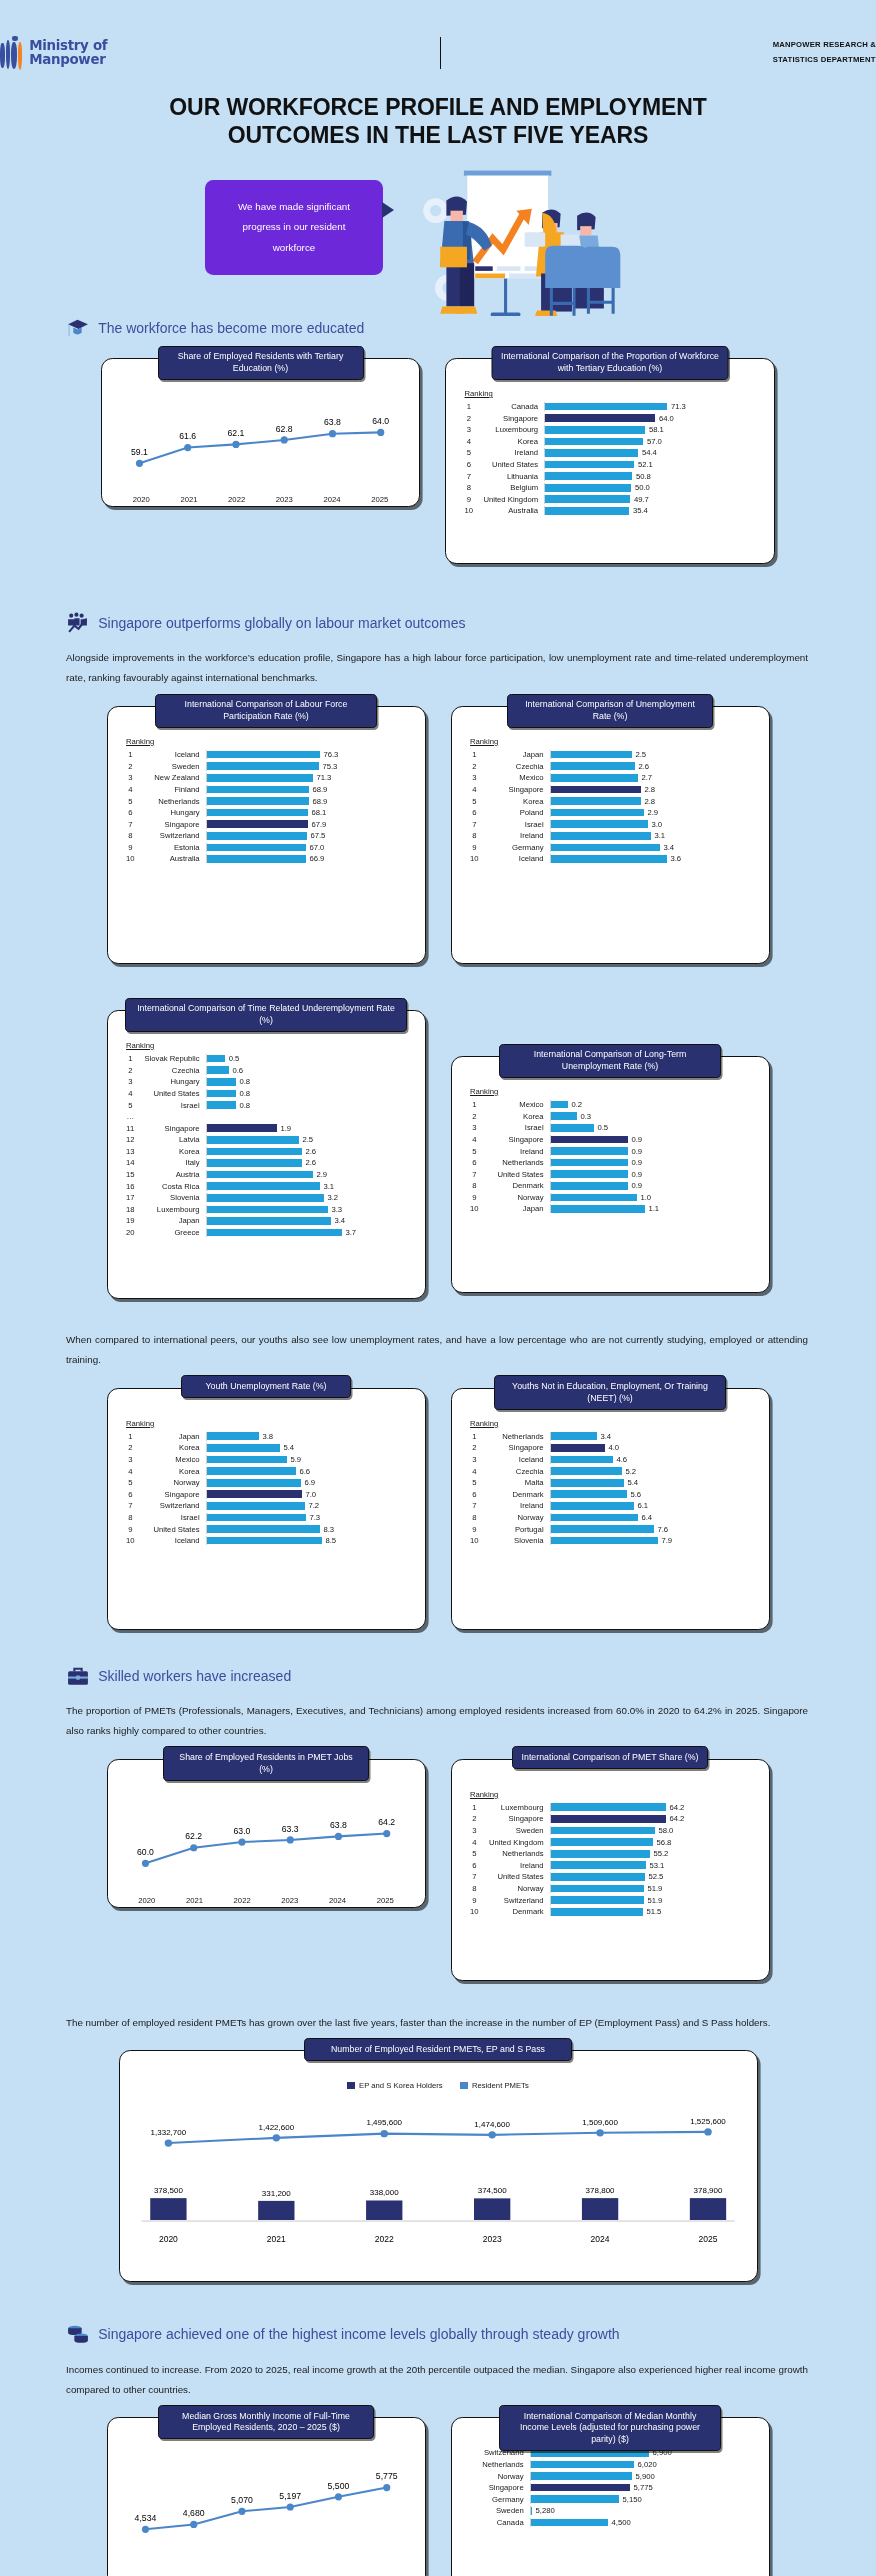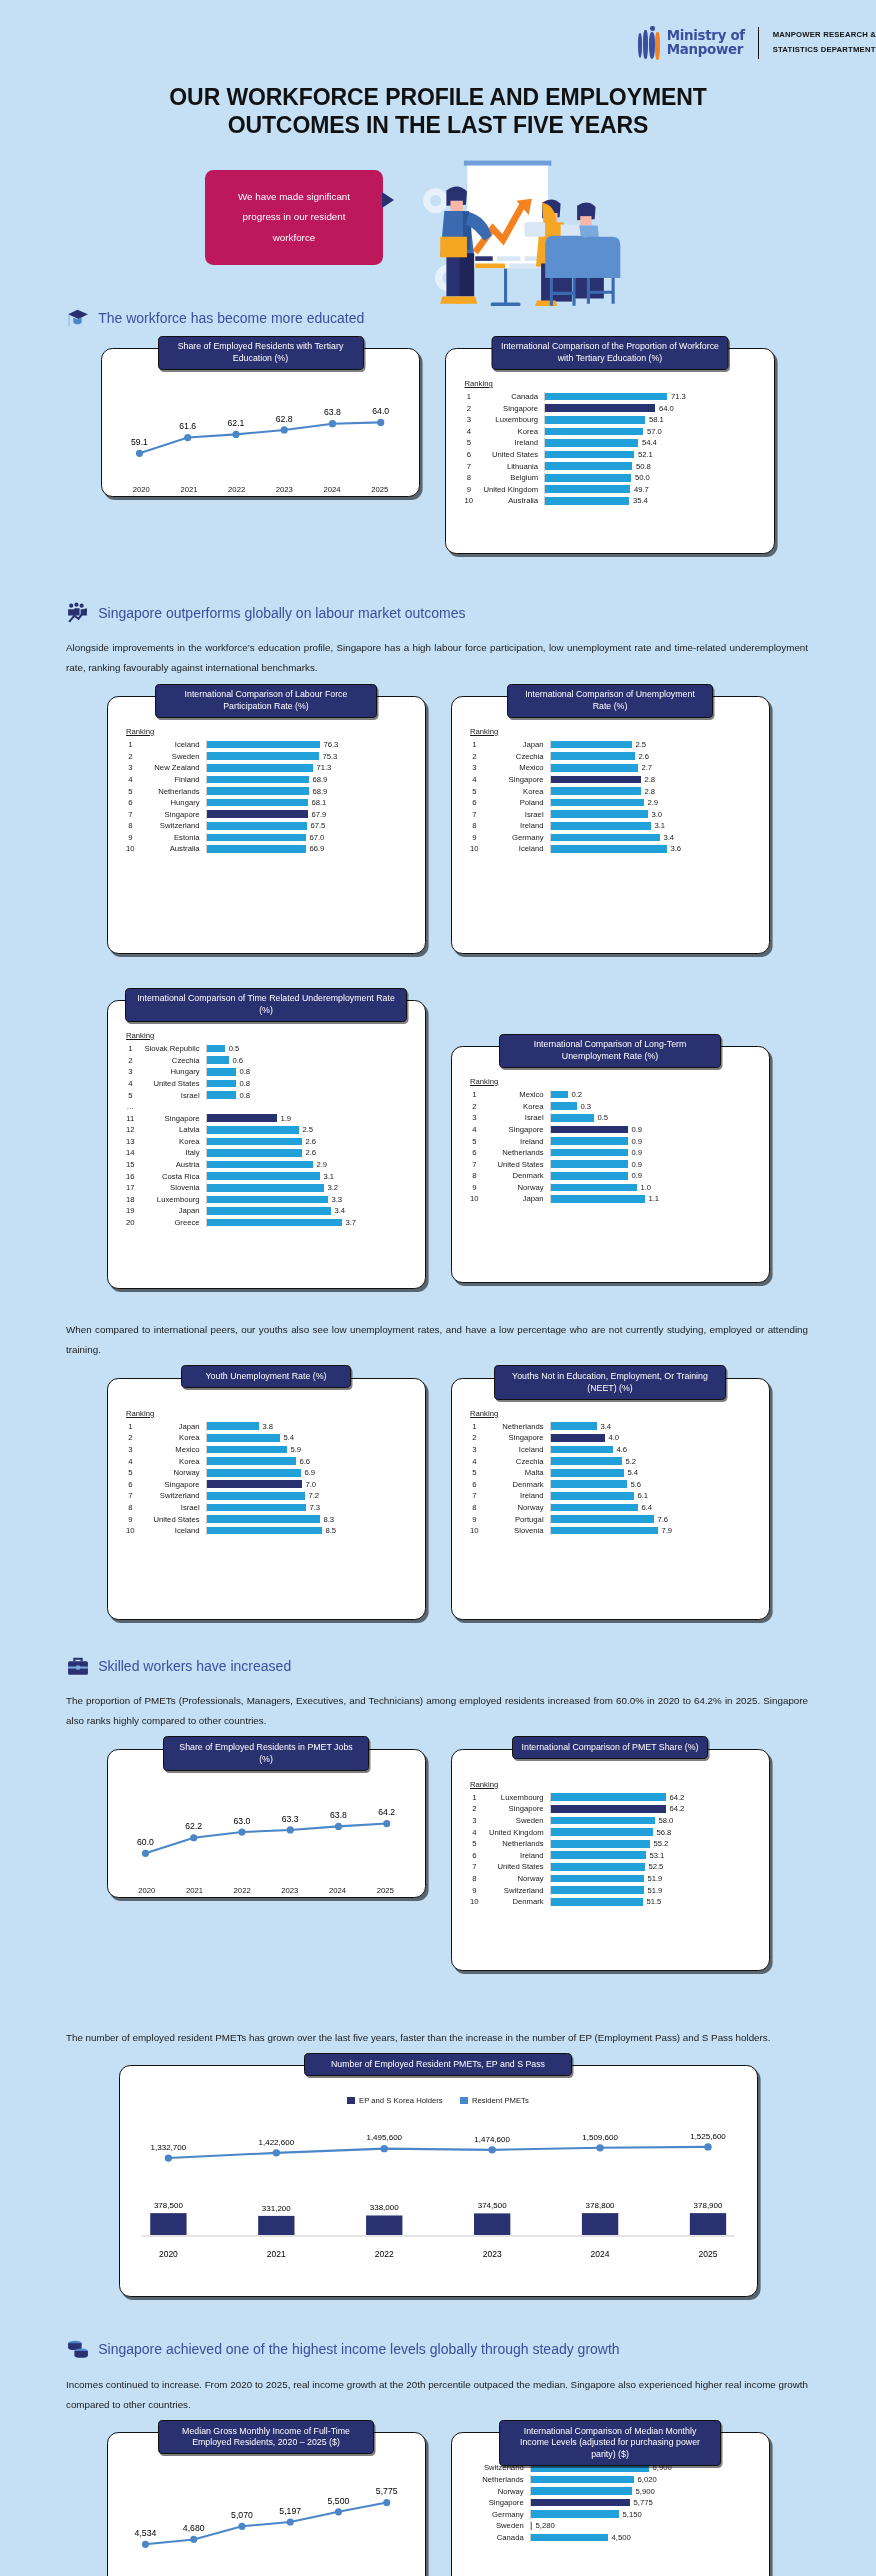--- a/index.html
+++ b/index.html
@@ -1,37 +1,37 @@
 <!DOCTYPE html>
 <html style="font-size:8.2px"><head>
 <meta charset="utf-8">
 <style>
   *{box-sizing:border-box;margin:0;padding:0}
   body{width:876px;background:#c5e0f5;font-family:"Liberation Sans",sans-serif;color:#1a1a1a;}
   .page{width:876px;position:relative;padding-bottom:0;}
 
   
-  .logo-row{display:flex;justify-content:flex-end;align-items:center;padding-top:26px;gap:0px;}
+  .logo-row{display:flex;justify-content:space-between;align-items:center;padding-top:36px;gap:0px;}
   .mom-logo{display:flex;align-items:center;gap:5.2px;}
   .mom-mark{width:24px;height:34px;position:relative;}
   .mom-mark i{position:absolute;border-radius:40% 40% 45% 45%;}
   .mm1{left:0;top:7.2px;width:4.6px;height:25px;background:#3a4e9e;border-radius:3.1px 3.1px 50% 50%;}
   .mm2{left:5.7px;top:3.6px;width:4.6px;height:29px;background:#3a4e9e;border-radius:3.1px 3.1px 50% 50%;}
   .mm3{left:11.3px;top:6.2px;width:6.2px;height:27px;background:#3a4e9e;border-radius:3.1px 3.1px 50% 50%;}
   .mm4{left:12.4px;top:0px;width:5.2px;height:5.2px;border-radius:50%;background:#3a4e9e;}
   .mm5{left:17.5px;top:6.2px;width:4.6px;height:28px;background:#f58220;border-radius:2.6px 2.6px 50% 50%;}
   .mom-name{font-size:13.4px;line-height:1.04;font-weight:700;color:#3a4e9e;font-family:"DejaVu Sans",sans-serif;letter-spacing:-0.3px;}
   .vline{width:1px;height:32px;background:#111;margin:0 13.4px;}
   .dept{font-size:7.7px;font-weight:700;line-height:1.9;letter-spacing:0.2px;color:#111;}
 
   .main-title{text-align:center;font-size:23px;font-weight:700;line-height:1.22;margin:23px auto 0;width:644px;letter-spacing:-0.1px;color:#111;}
 
   
   .hero{position:relative;height:155px;margin-top:12.4px;}
-  .bubble{position:absolute;left:205px;top:18.5px;width:178px;height:95px;background:#be185d;border-radius:8.2px;color:#fff;
+  .bubble{position:absolute;left:205px;top:18.5px;width:178px;height:95px;background:#6d28d9;border-radius:8.2px;color:#fff;
           display:flex;align-items:center;justify-content:center;text-align:center;font-size:9.8px;line-height:2.05;padding:0 25px;}
   .bubble:after{content:"";position:absolute;right:-11.3px;top:21.6px;border-top:8.2px solid transparent;border-bottom:8.2px solid transparent;border-left:12.4px solid #2a3170;}
   .hero-art{position:absolute;left:397px;top:0;width:247px;height:155px;}
 
   
   .sec-head{display:flex;align-items:center;gap:8.2px;margin:0 0 0 66px;}
   .sec-head h2{font-size:14px;font-weight:400;color:#3a4e9e;}
   .sec-icon{width:24px;height:24px;flex:0 0 24px;}
   .para{margin:13.4px 66px 0;font-size:9.8px;line-height:2.05;text-align:justify;max-width:742px;}
 
@@ -996,21 +996,21 @@
               <div class="barwrap">
                 <div class="bar" style="width: 92px;"></div>
                 <div class="bv">51.5</div>
               </div>
             </div>
           </div>
       </div>
     </div>
   </div>
 
-  <p class="para" style="margin-top:57px">The number of employed resident PMETs has grown over the last five years, faster than the increase in the number of EP (Employment Pass) and S Pass holders.</p>
+  <p class="para" style="margin-top:32px">The number of employed resident PMETs has grown over the last five years, faster than the increase in the number of EP (Employment Pass) and S Pass holders.</p>
 
   <div class="row">
     <div class="card" style="width:639px;height:232px">
       <div class="card-title" style="width:268px">Number of Employed Resident PMETs, EP and S Pass</div>
       <div class="card-body">
         <div class="legend">
           <span><i style="background:#2a3170"></i><span>EP and S Korea Holders</span></span>
           <span><i style="background:#4a86c8"></i><span>Resident PMETs</span></span>
         </div>
         <div id="combo" style="position:relative;height:155px"><svg viewBox="0 0 1150 300" preserveAspectRatio="none" style="width:100%;height:100%">

